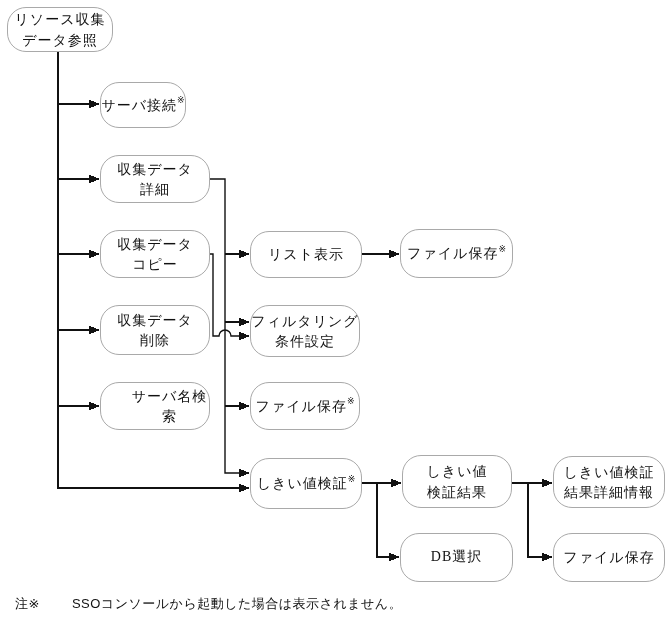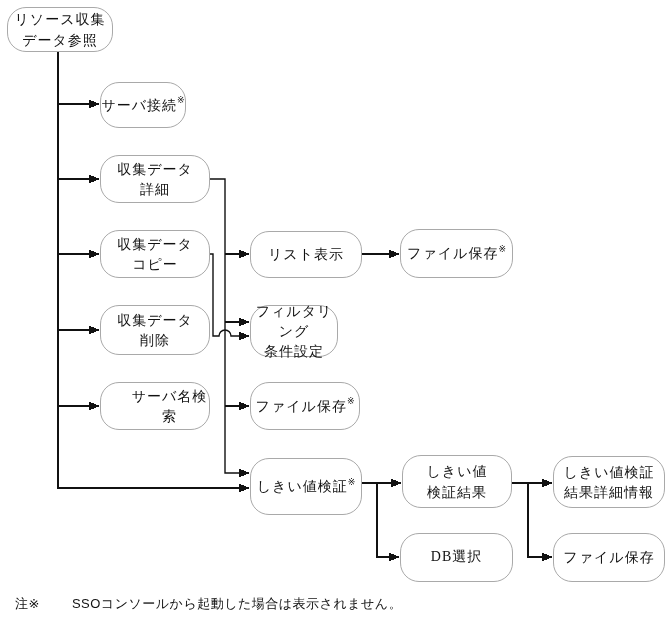--- a/index.html
+++ b/index.html
@@ -38,23 +38,23 @@
   }
   
   .n-root{left:7px;top:7px;width:106px;height:45px;}
   .n-server-connect{left:100px;top:82px;width:86px;height:46px;}
   .n-data-detail{left:100px;top:155px;width:110px;height:48px;}
   .n-data-copy{left:100px;top:230px;width:110px;height:48px;}
   .n-data-delete{left:100px;top:305px;width:110px;height:50px;}
   .n-server-search{left:100px;top:382px;width:110px;height:48px;padding-left:29px;}
   .n-list-view{left:250px;top:231px;width:112px;height:47px;text-align:center;}
   .n-file-save-top{left:400px;top:229px;width:113px;height:49px;}
-  .n-filtering{left:250px;top:305px;width:88px;height:52px;}
+  .n-filtering{left:250px;top:305px;width:110px;height:52px;}
   .n-file-save-mid{left:250px;top:382px;width:110px;height:48px;}
-  .n-threshold-verify{left:250px;top:458px;width:112px;height:57px;}
+  .n-threshold-verify{left:250px;top:458px;width:112px;height:51px;}
   .n-threshold-result{left:402px;top:455px;width:110px;height:53px;text-align:center;}
   .n-threshold-detail{left:553px;top:456px;width:112px;height:52px;}
   .n-db-select{left:400px;top:533px;width:113px;height:49px;font-family:Liberation Serif, serif;}
   .n-file-save-bottom{left:553px;top:533px;width:112px;height:49px;}
   .footnote{
     position:absolute;left:15px;top:595px;
     font-size:13px;letter-spacing:0.5px;
     display:flex;align-items:baseline;
   }
   .footnote .note-text{margin-left:32px;}

